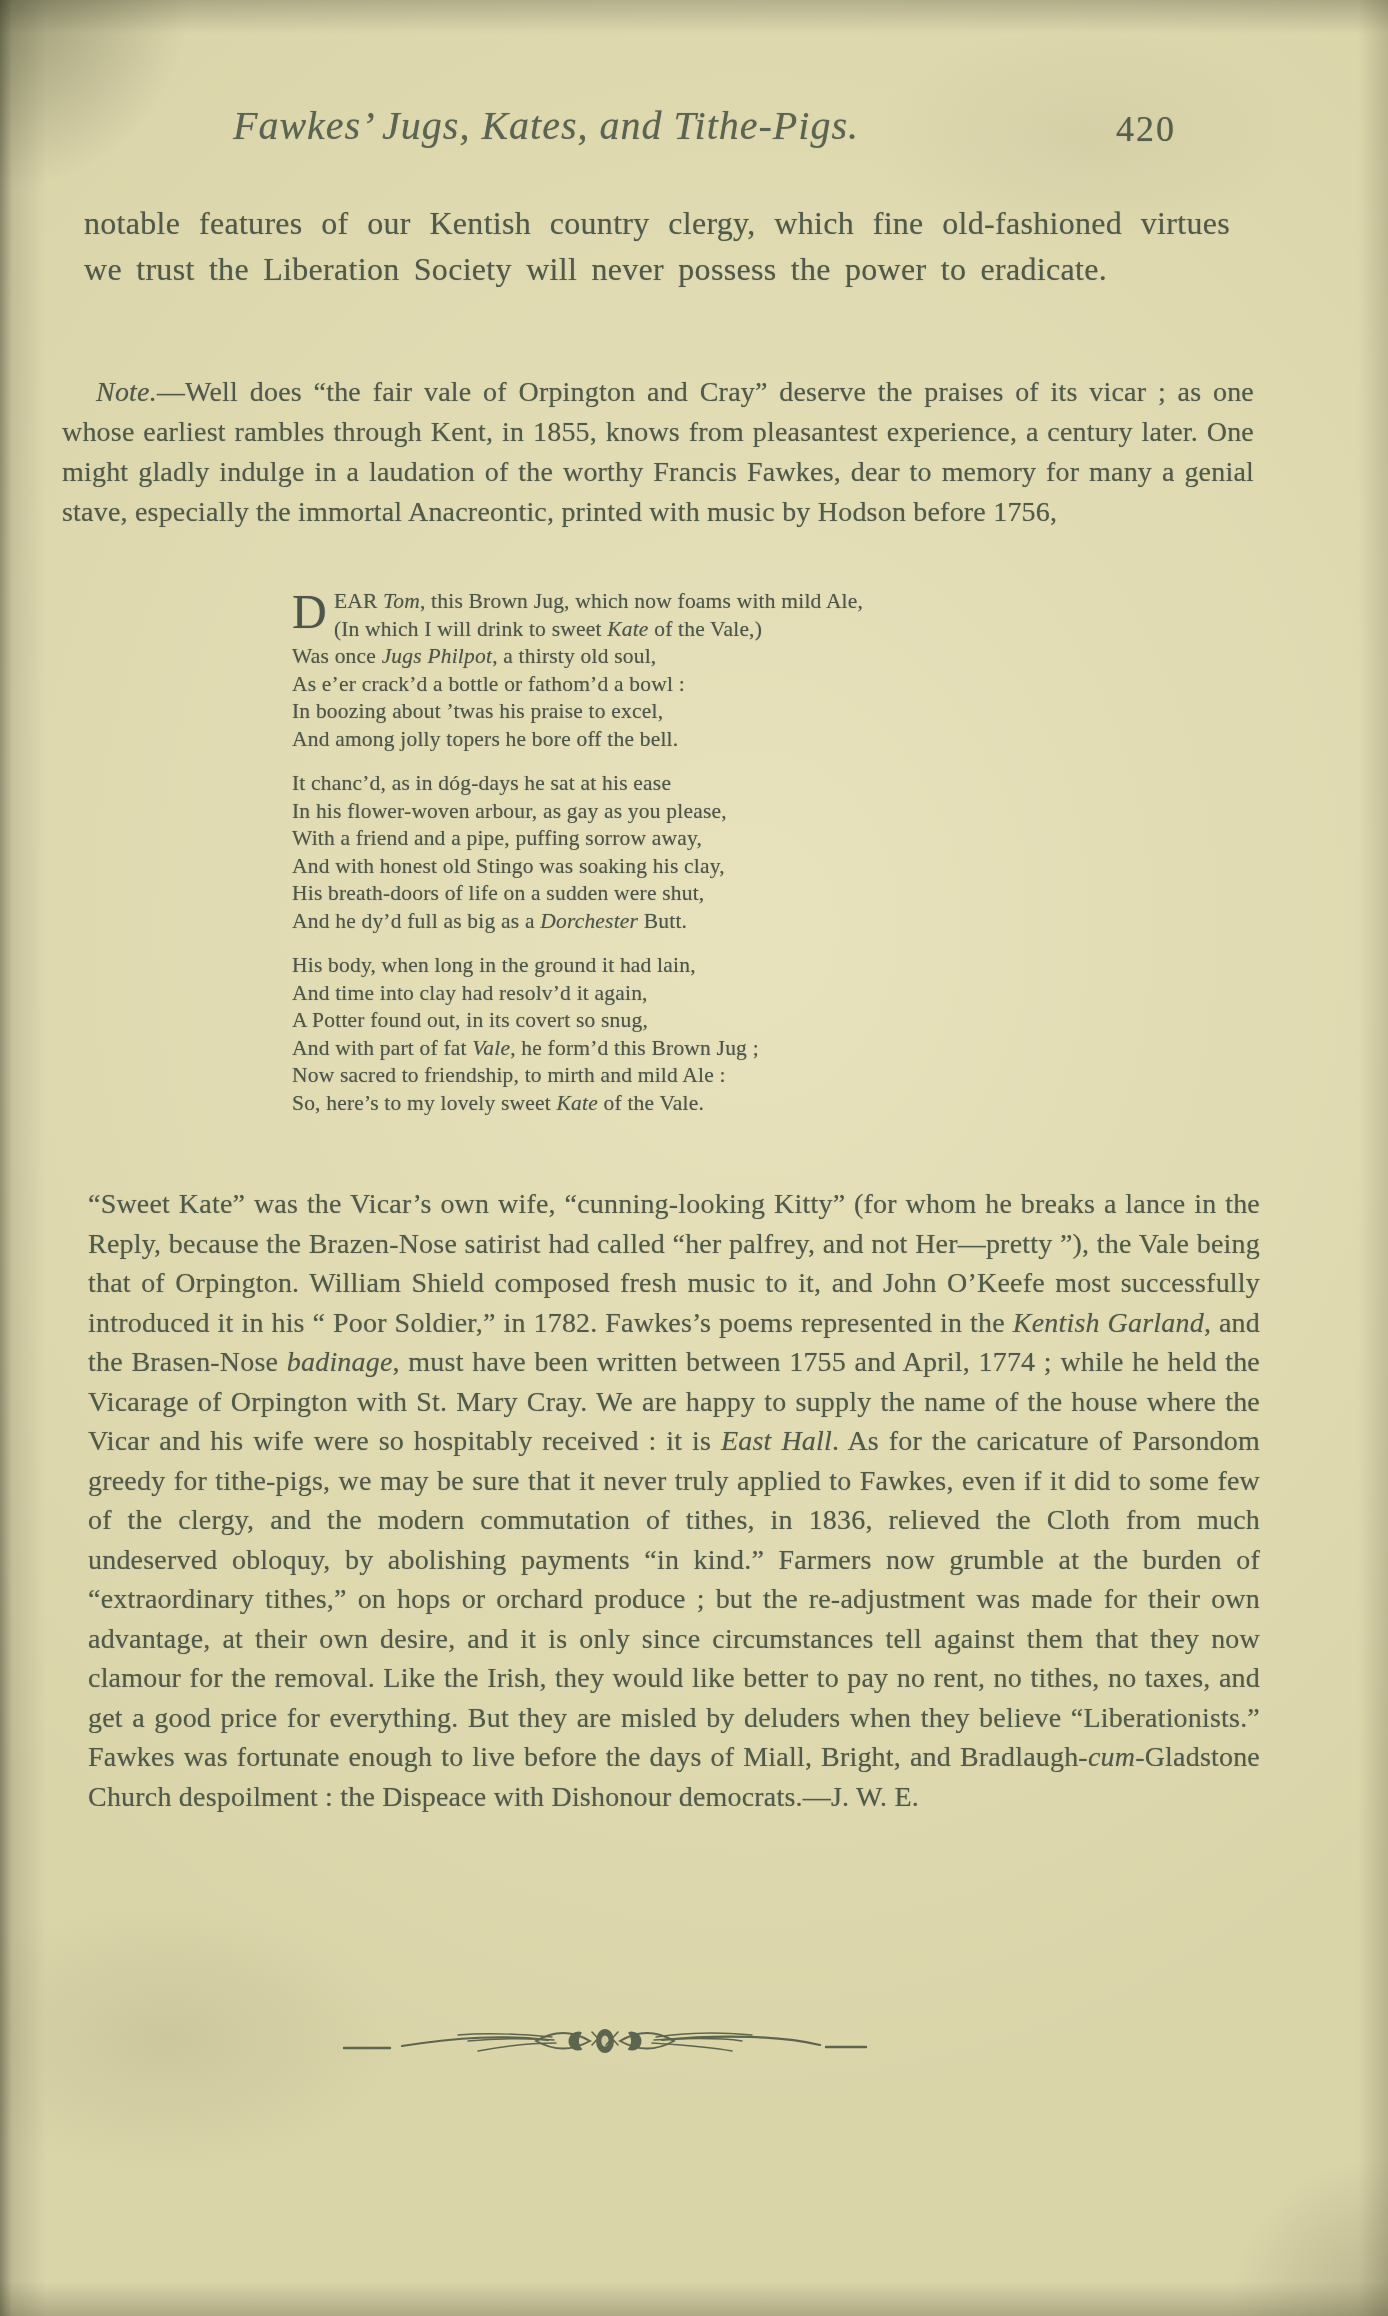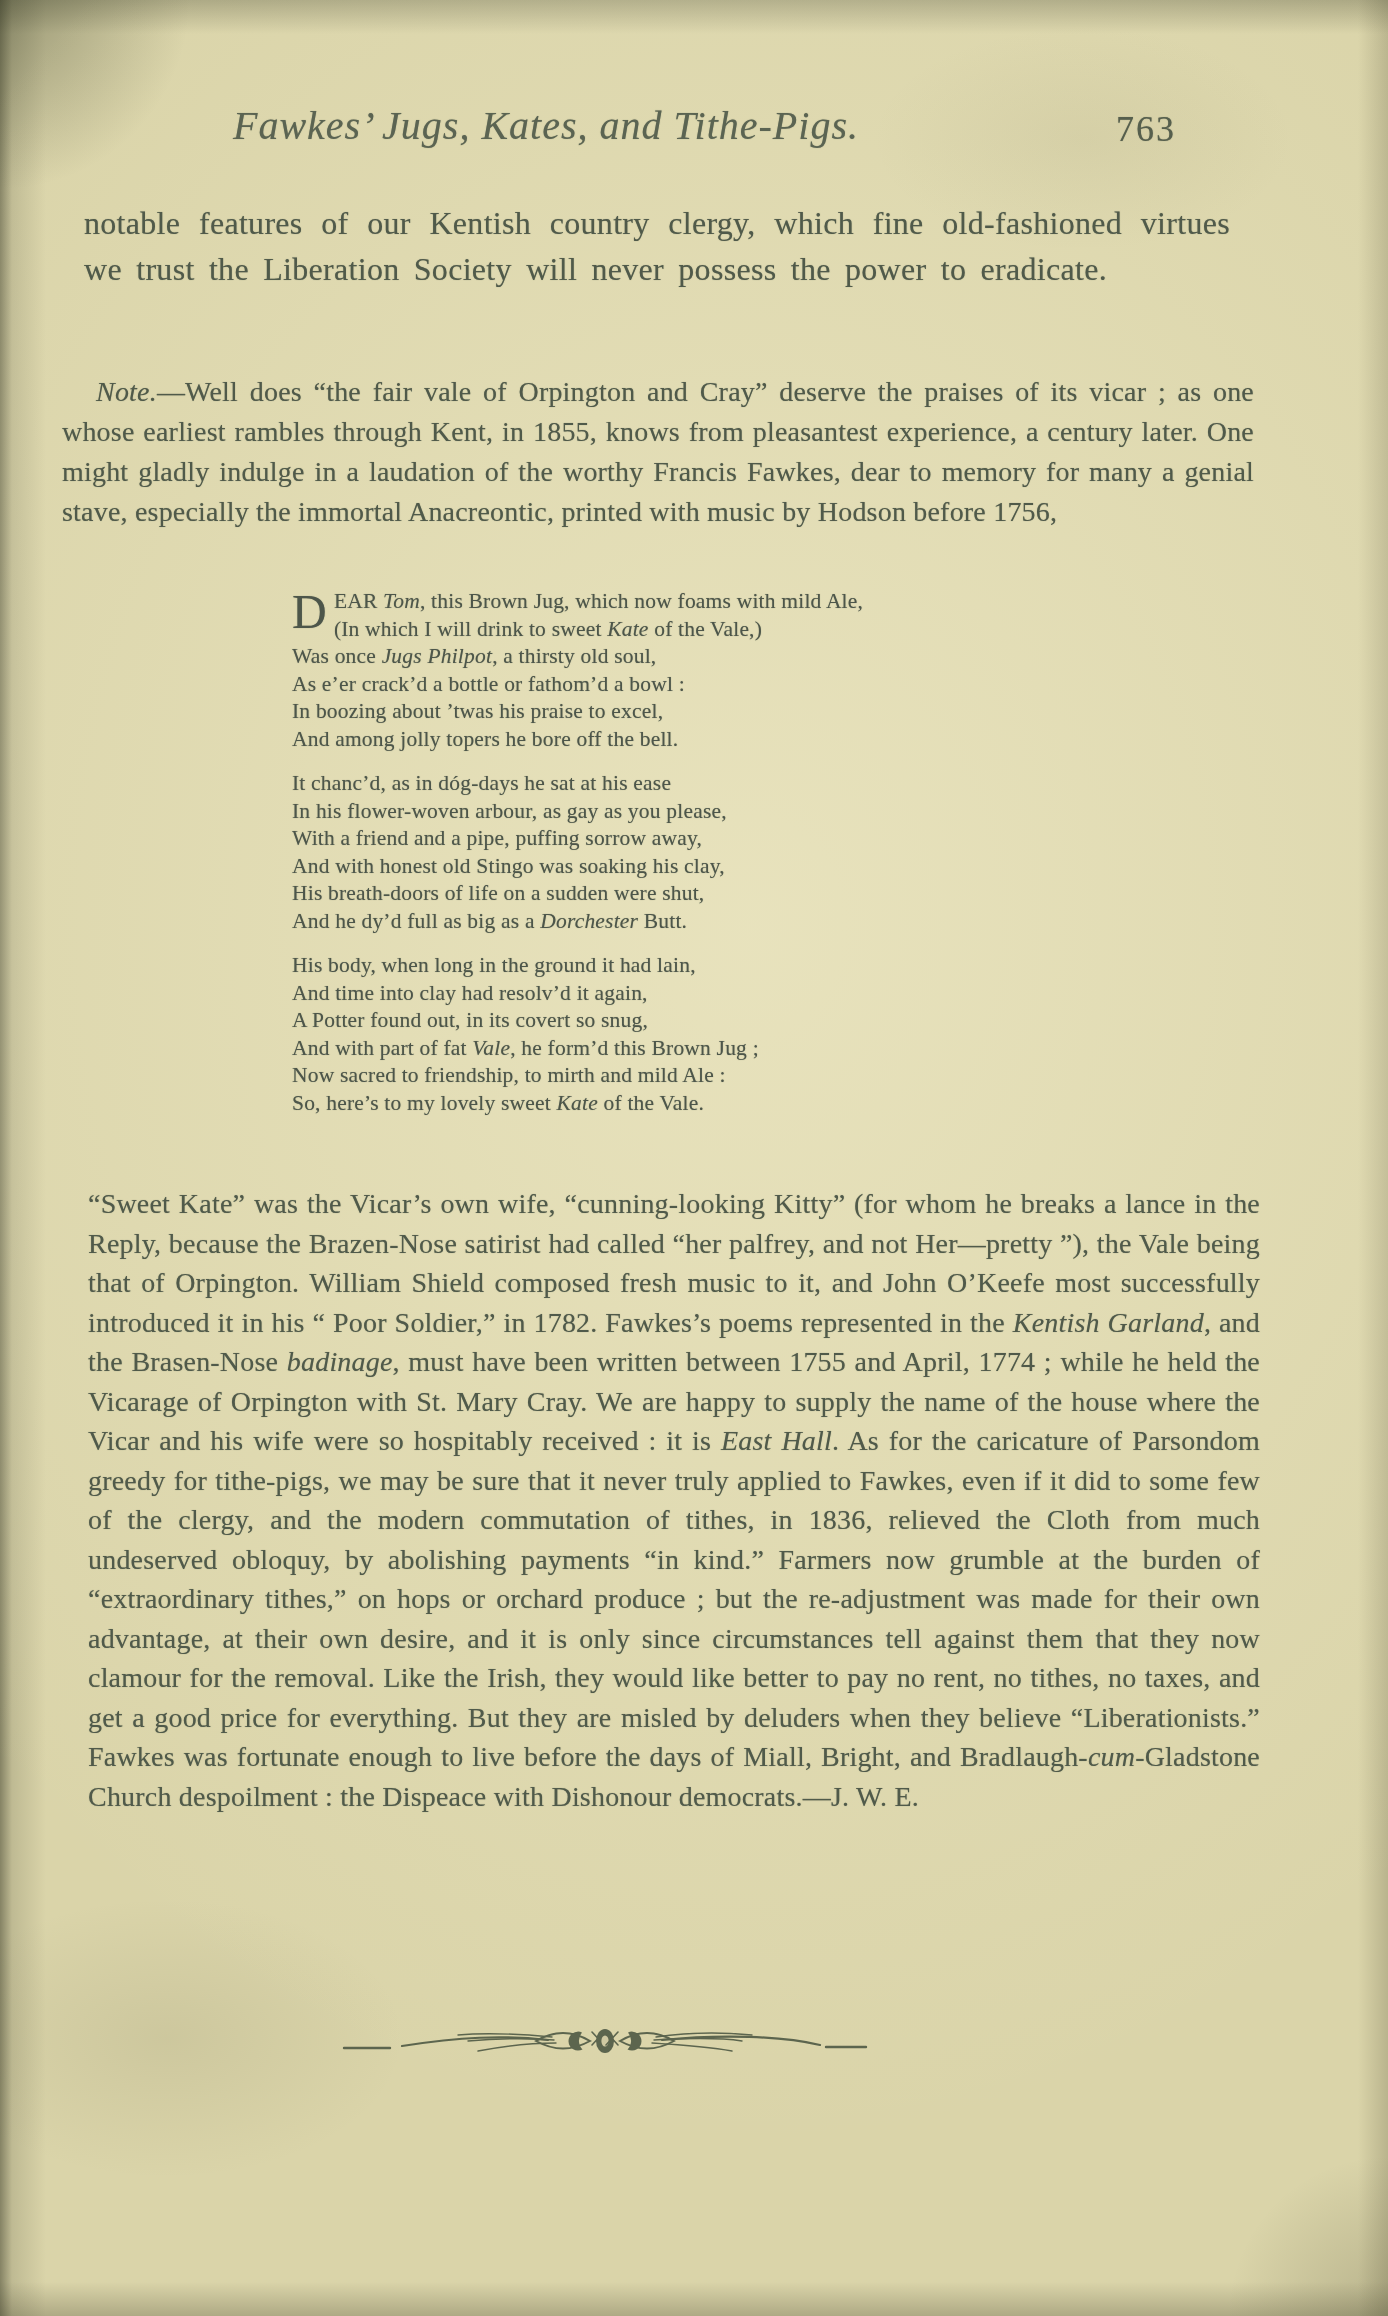--- a/index.html
+++ b/index.html
@@ -64,21 +64,21 @@
     position:absolute; left:338px; top:2010px; width:534px; height:58px;
   }
 </style>
 </head>
 <body>
 
 <div id="page">
 
   <div id="header-title" class="inktxt">Fawkes’ Jugs, Kates, and Tithe-Pigs.</div>
 
-  <div id="page-number" class="inktxt">763</div>
+  <div id="page-number" class="inktxt">420</div>
 
   <div id="intro-paragraph" class="prose inktxt">notable features of our Kentish country clergy, which fine old-fashioned virtues we trust the Liberation Society will never possess the power to eradicate.</div>
 
   <div id="note-paragraph" class="prose inktxt"><i>Note.</i>—Well does “the fair vale of Orpington and Cray” deserve the praises of its vicar ; as one whose earliest rambles through Kent, in 1855, knows from pleasantest experience, a century later.  One might gladly indulge in a laudation of the worthy Francis Fawkes, dear to memory for many a genial stave, especially the immortal Anacreontic, printed with music by Hodson before 1756,</div>
 
   <div id="poem">
     <div class="stanza inktxt">
       <span class="dropcap">D</span><span>EAR <i>Tom</i>, this Brown Jug, which now foams with mild Ale,<br>(In which I will drink to sweet <i>Kate</i> of the Vale,)<br>Was once <i>Jugs Philpot</i>, a thirsty old soul,<br>As e’er crack’d a bottle or fathom’d a bowl :<br>In boozing about ’twas his praise to excel,<br>And among jolly topers he bore off the bell.</span>
     </div>
     <div class="stanza inktxt">It chanc’d, as in dóg-days he sat at his ease<br>In his flower-woven arbour, as gay as you please,<br>With a friend and a pipe, puffing sorrow away,<br>And with honest old Stingo was soaking his clay,<br>His breath-doors of life on a sudden were shut,<br>And he dy’d full as big as a <i>Dorchester</i> Butt.</div>

